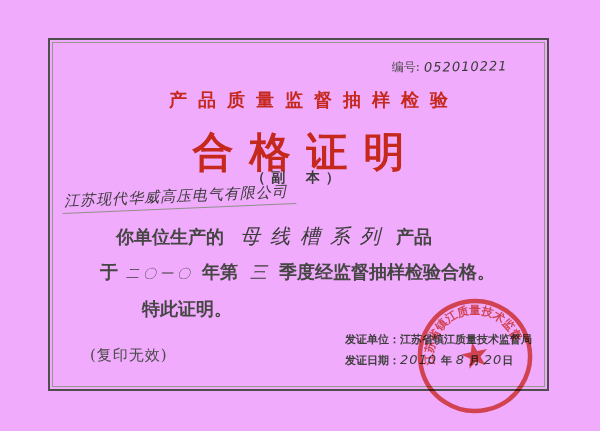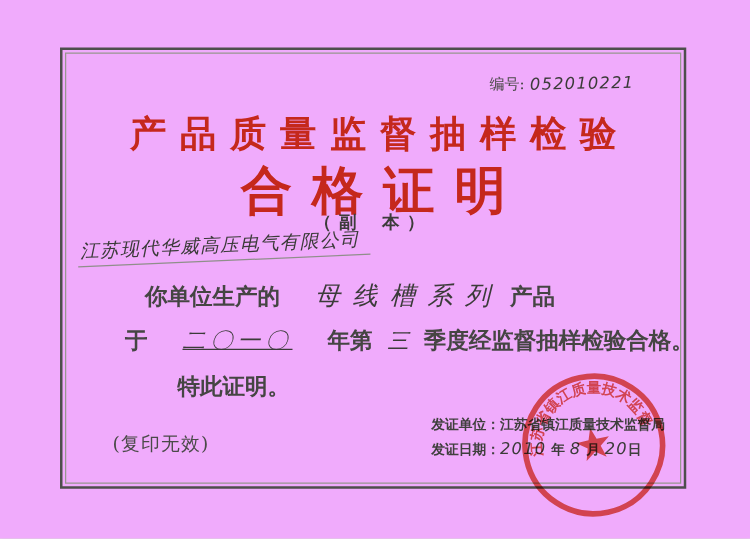--- a/index.html
+++ b/index.html
@@ -17,22 +17,22 @@
   }
   .serial{
     position:absolute;top:19px;right:40px;font-size:12px;color:#4a4a48;white-space:nowrap;
   }
   .hw{
     font-family:"DejaVu Sans","Liberation Sans",sans-serif;
     font-style:italic;color:#3b3b39;
   }
   .serial .hw{font-size:13px;letter-spacing:1px;display:inline-block;transform:rotate(-1deg);}
   .title1{
-    position:absolute;top:48px;left:0;width:100%;text-align:center;
-    font-size:29px;font-weight:bold;letter-spacing:11px;text-indent:11px;white-space:nowrap;
+    position:absolute;top:48px;left:10px;width:100%;text-align:center;
+    font-size:18px;font-weight:bold;letter-spacing:11px;text-indent:11px;white-space:nowrap;
   }
   .title2{
     position:absolute;top:85px;left:0;width:100%;text-align:center;
     font-size:41px;font-weight:bold;letter-spacing:16px;text-indent:16px;white-space:nowrap;
   }
   .subtitle{
     position:absolute;top:129px;left:0;width:100%;text-align:center;
     font-size:14px;font-weight:bold;letter-spacing:6px;color:#3c3c3a;white-space:nowrap;font-family:Liberation Mono, monospace;
   }
   .company{
@@ -40,22 +40,22 @@
     transform:rotate(-2.5deg);border-bottom:1px solid #8f8f8a;padding:0 8px 2px 2px;
     white-space:nowrap;
   }
   .bodyline{
     position:absolute;font-size:18px;font-weight:600;color:#45454...;
     color:#454543;white-space:nowrap;
   }
   .b1{top:183px;left:66px;}
   .b2{top:220px;left:50px;}
   .b3{top:257px;left:92px;}
-  .hw-product{font-size:20px;font-weight:400;letter-spacing:10px;margin:0 6px 0 28px;}
-  .hw-year{font-size:18px;font-weight:400;letter-spacing:4px;margin:0 28px;text-decoration:underline;}
+  .hw-product{font-size:20px;font-weight:400;letter-spacing:10px;margin:0 6px 0 16px;}
+  .hw-year{font-size:13px;font-weight:400;letter-spacing:4px;margin:0 8px;}
   .hw-quarter{font-size:17px;font-weight:400;margin:0 12px;}
   .copy-note{
     position:absolute;bottom:24px;left:40px;font-size:15px;color:#4a4a48;letter-spacing:1px;
   }
   .footerline{
     position:absolute;left:295px;font-size:11px;font-weight:bold;color:#3f3f3d;white-space:nowrap;
   }
   .f1{top:292px;}
   .f2{top:312px;}
   .footerline .hw{font-size:13px;font-weight:400;letter-spacing:1px;}

